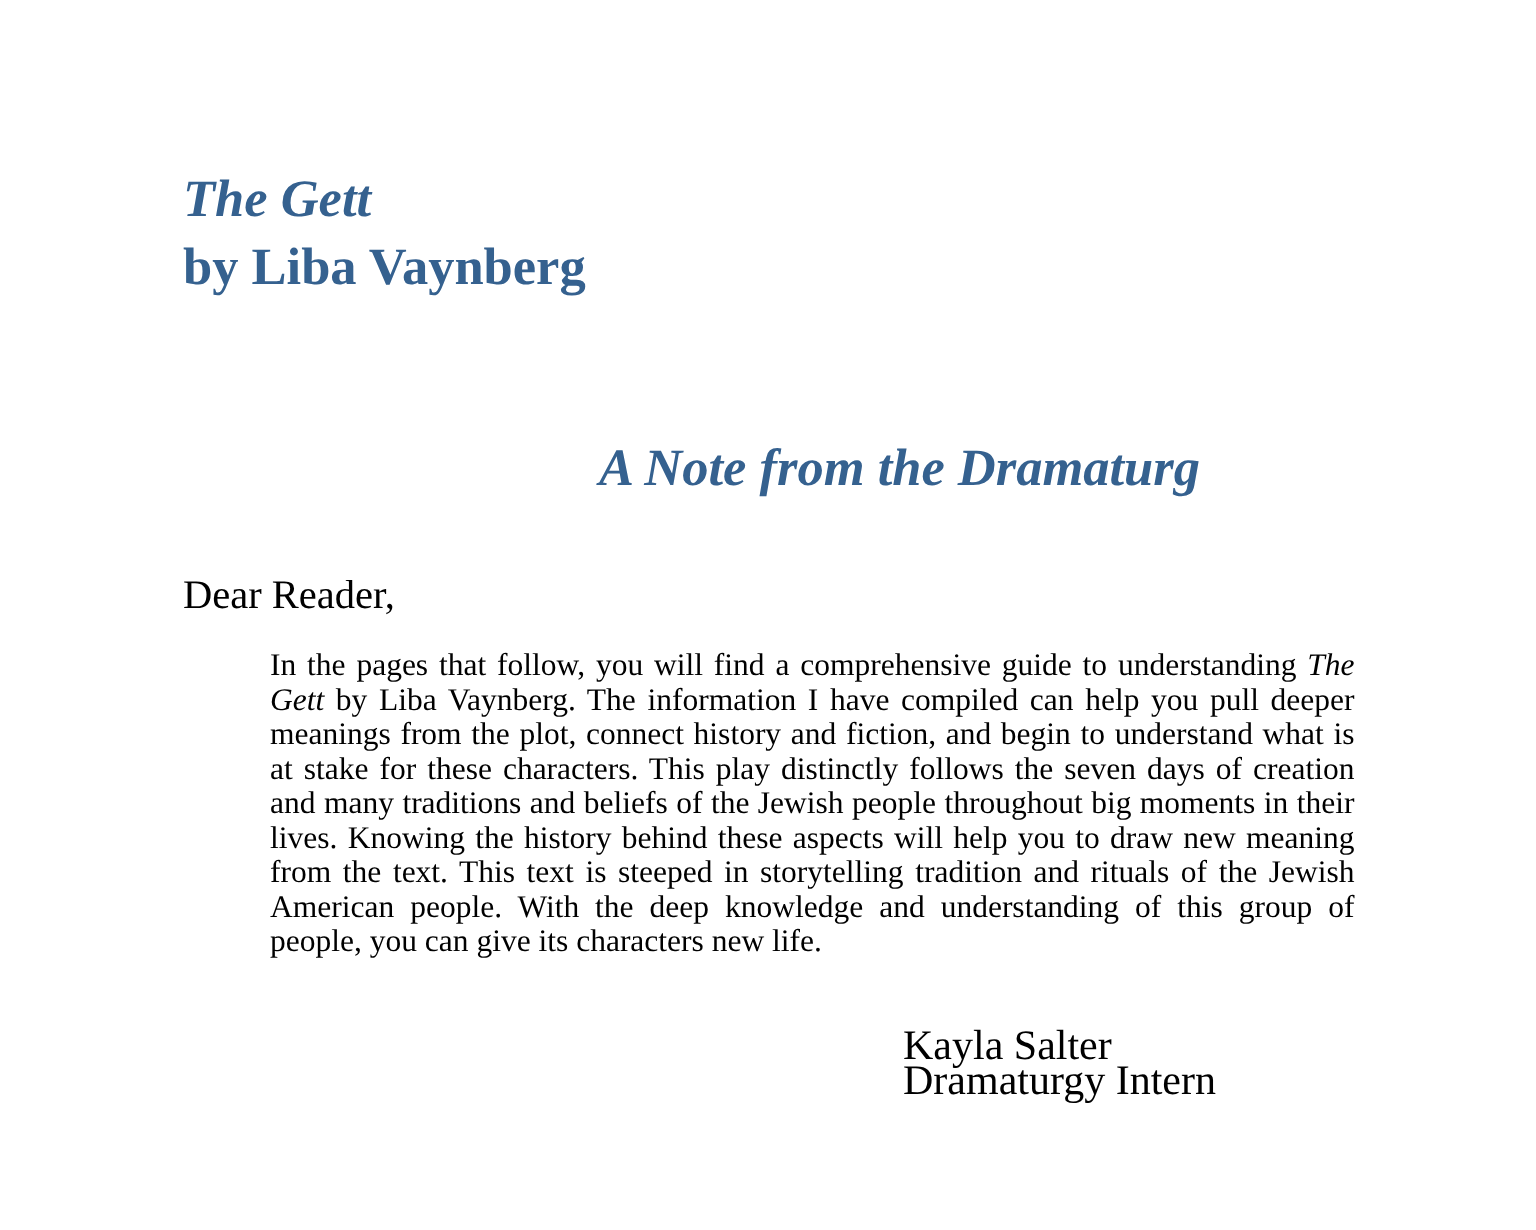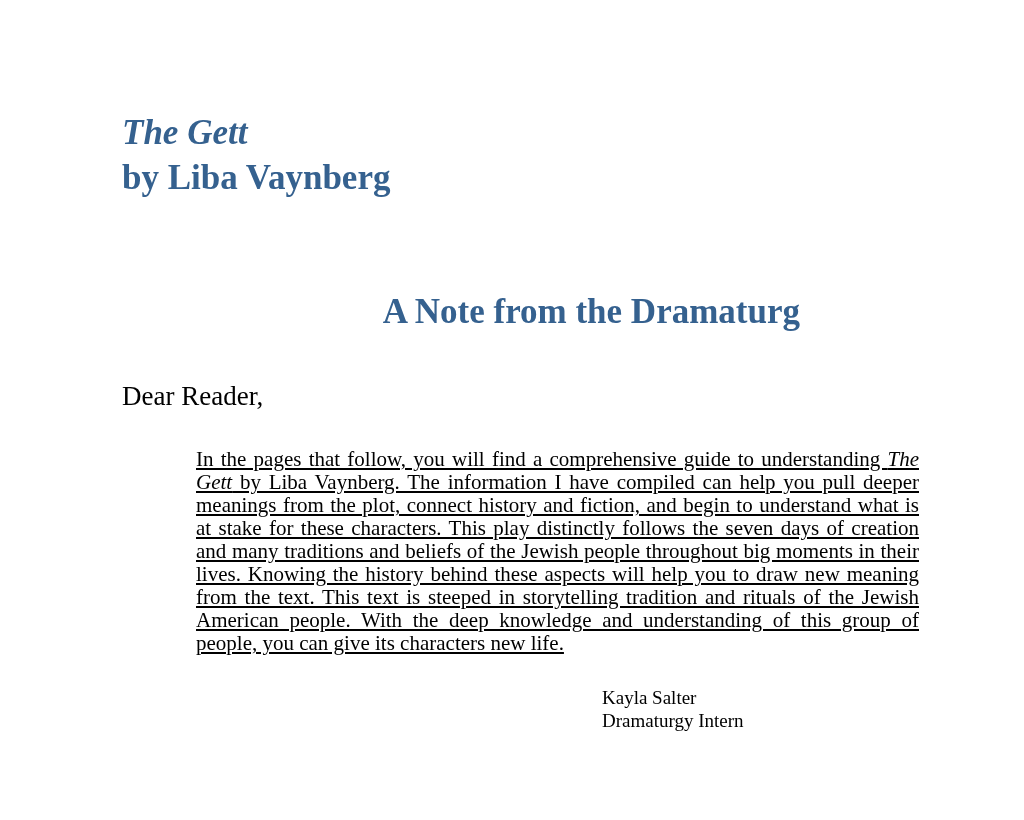--- a/index.html
+++ b/index.html
@@ -42,47 +42,47 @@
     position: absolute;
     left: 180px;
     right: 121px;
     top: 291px;
     text-align: right;
     color: var(--accent);
     font-size: 35px;
     font-weight: bold;
     line-height: 42px;
     white-space: nowrap;
+    font-style: italic;
   }
   .salutation {
     position: absolute;
     left: 122px;
     top: 384px;
     font-size: 27px;
     line-height: 24px;
   }
   .body-paragraph {
     position: absolute;
     left: 180px;
     width: 723px;
     top: 432px;
-    margin: 16px;
+    margin: 0;
     font-size: 21px;
     line-height: 23px;
     text-align: justify;
-    text-decoration: underline;
   }
   .italic-ref {
     font-style: italic;
   }
   .signature {
     position: absolute;
     left: 602px;
     top: 686px;
-    font-size: 19px;
+    font-size: 28px;
     line-height: 23px;
   }
 </style>
 </head>
 <body>
 
 <div class="page">
 
   <div class="title-block">
     <div class="play-title">The Gett</div>

